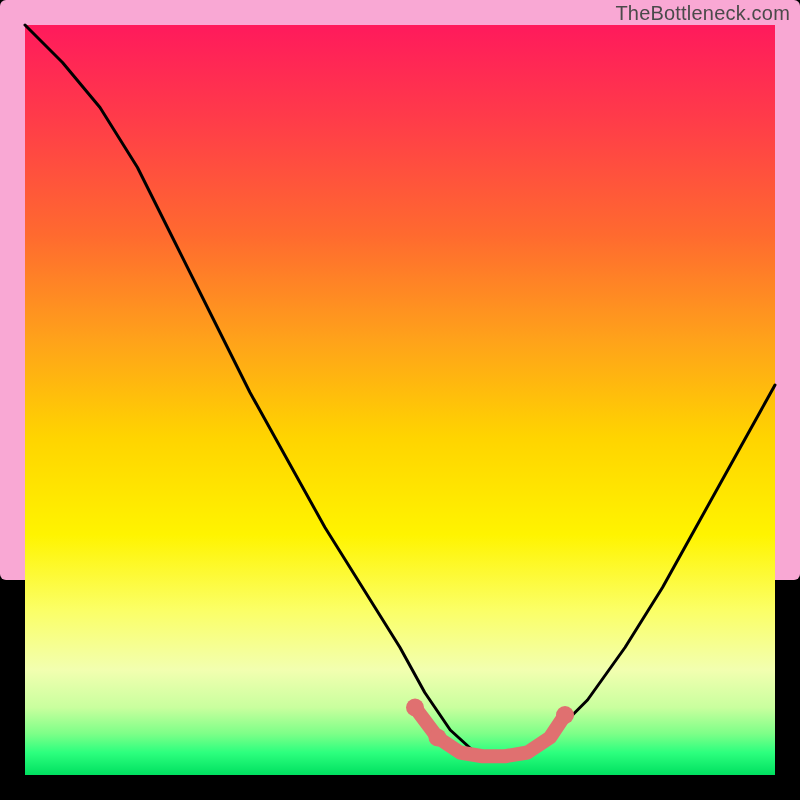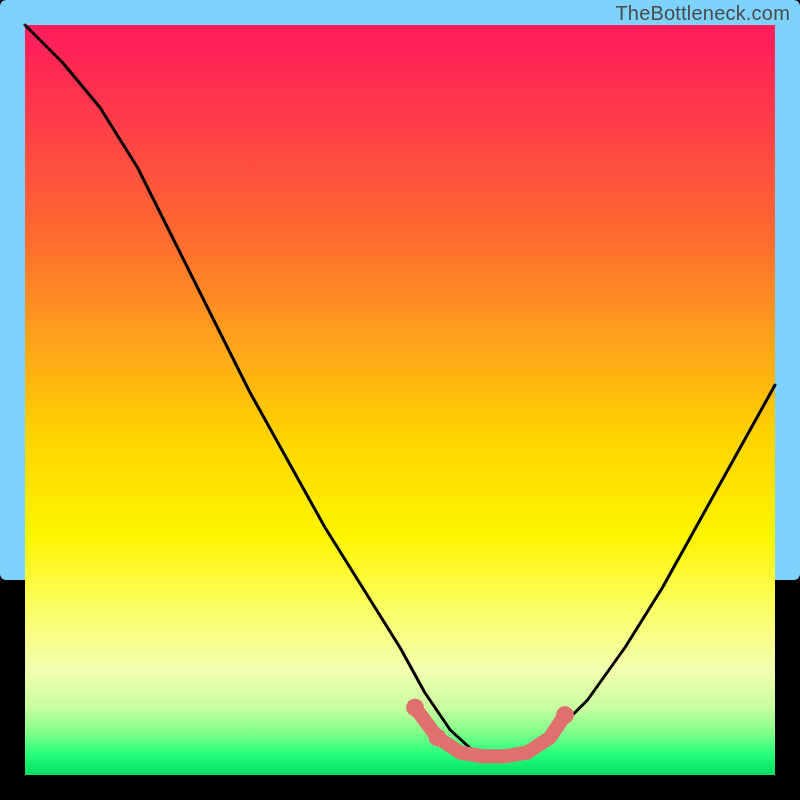--- a/index.html
+++ b/index.html
@@ -10,21 +10,21 @@
     background: #000;
     overflow: hidden;
     font-family: -apple-system, BlinkMacSystemFont, "Segoe UI", Arial, sans-serif;
   }
   .frame {
     position: absolute;
     left: 0;
     top: 0;
     width: 800px;
     height: 580px;
-    background: #7dd3fc;
+    background: #f9a8d4;
     border-radius: 6px;
   }
   .plot-area {
     position: absolute;
     left: 25px;
     top: 25px;
     width: 750px;
     height: 750px;
     
     background: linear-gradient(

